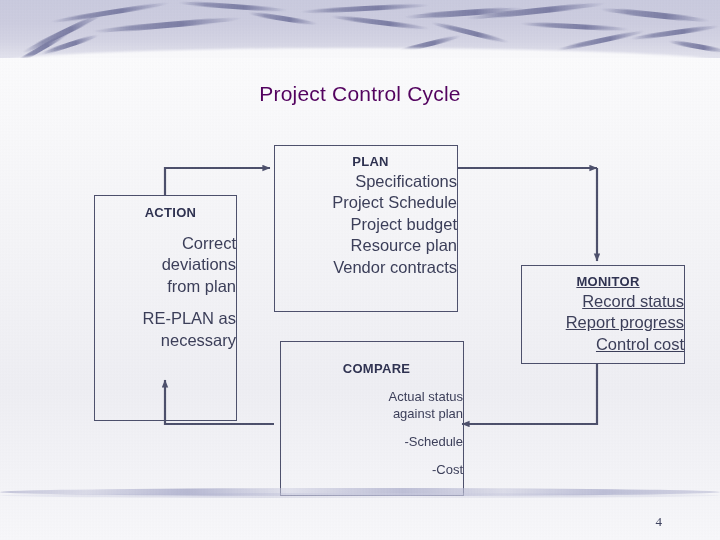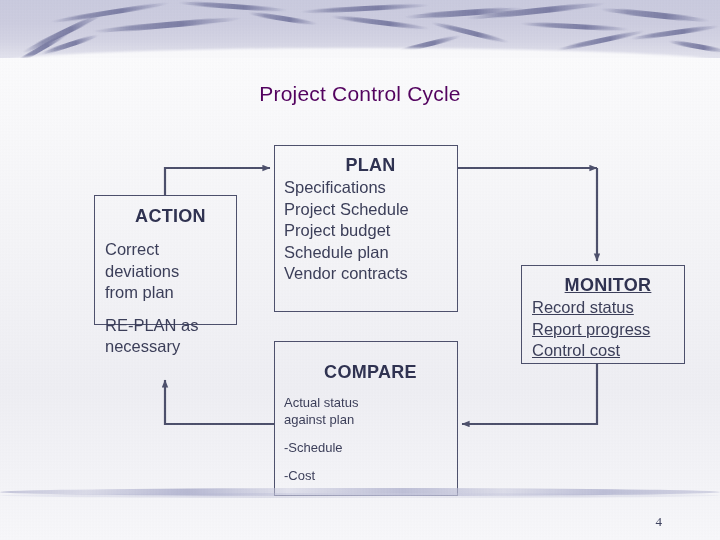--- a/index.html
+++ b/index.html
@@ -104,35 +104,35 @@
     border: 1.4px solid #4c4f6b;
     color: #3a3d58;
     background: transparent;
     font-size: 16.5px;
     line-height: 1.30;
   }
   .box .box-title {
     display: block;
     text-align: center;
     font-weight: bold;
-    font-size: 18px;
+    font-size: 13px;
     color: #2e3150;
     letter-spacing: .3px;
   }
   .box .line {
     display: block;
-    text-align: left;
+    text-align: right;
     white-space: nowrap;
   }
   .box .gap { display: block; height: 11px; }
 
   #box-plan    { left: 274px; top: 145px; width: 184px; height: 167px; padding: 8px 0 0 9px; }
-  #box-action  { left: 94px;  top: 195px; width: 143px; height: 130px; padding: 9px 0 0 10px; }
+  #box-action  { left: 94px;  top: 195px; width: 143px; height: 226px; padding: 9px 0 0 10px; }
   #box-monitor { left: 521px; top: 265px; width: 164px; height: 99px;  padding: 8px 0 0 10px; text-decoration: underline; }
-  #box-compare { left: 274px; top: 341px; width: 184px; height: 155px; padding: 19px 0 0 9px; }
+  #box-compare { left: 280px; top: 341px; width: 184px; height: 155px; padding: 19px 0 0 9px; }
 
   #box-plan .line, #box-monitor .line { font-size: 16.5px; }
   #box-compare .line { font-size: 13px; }
 
   
   #connectors {
     position: absolute;
     left: 0; top: 0;
     width: 720px; height: 540px;
     pointer-events: none;
@@ -198,21 +198,21 @@
     <g>
       <path d="M274,424 L165,424 L165,380" fill="none" stroke="#4c4f6b" stroke-width="2.2" marker-end="url(#ah)"></path>
     </g>
   </svg>
 
   <div class="box" id="box-plan">
     <span class="box-title">PLAN</span>
     <span class="line">Specifications</span>
     <span class="line">Project Schedule</span>
     <span class="line">Project budget</span>
-    <span class="line">Schedule plan</span>
+    <span class="line">Resource plan</span>
     <span class="line">Vendor contracts</span>
   </div>
 
   <div class="box" id="box-action">
     <span class="box-title">ACTION</span>
     <span class="gap"></span>
     <span class="line">Correct</span>
     <span class="line">deviations</span>
     <span class="line">from plan</span>
     <span class="gap"></span>

